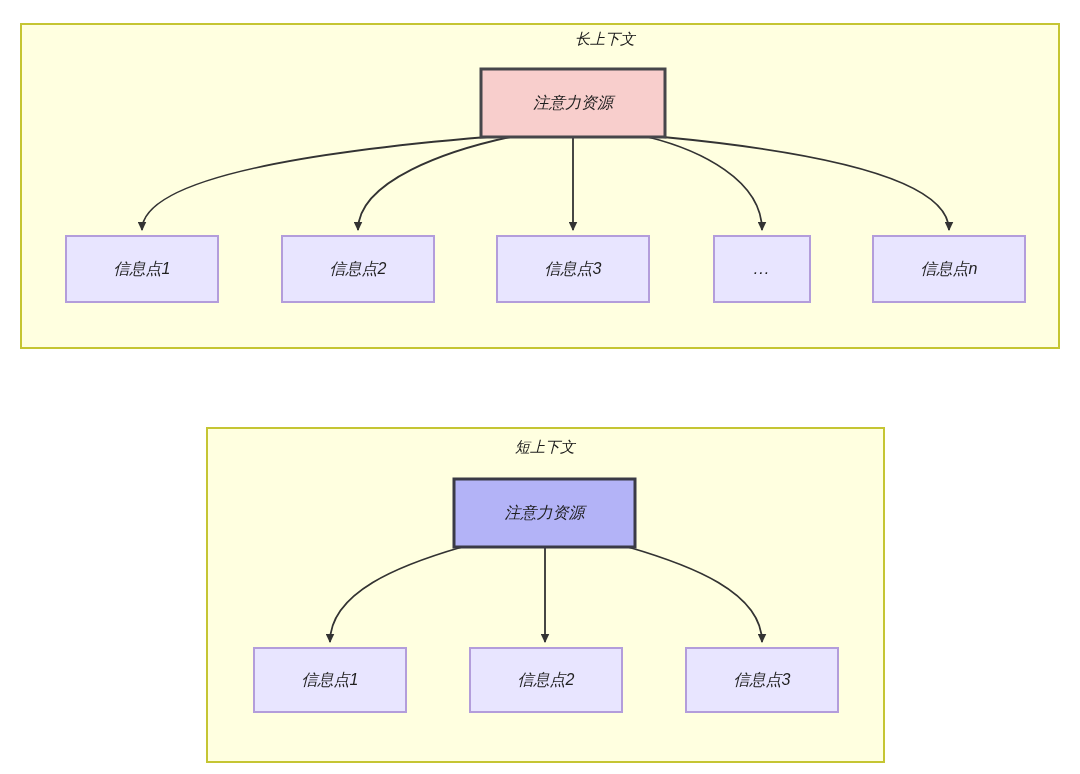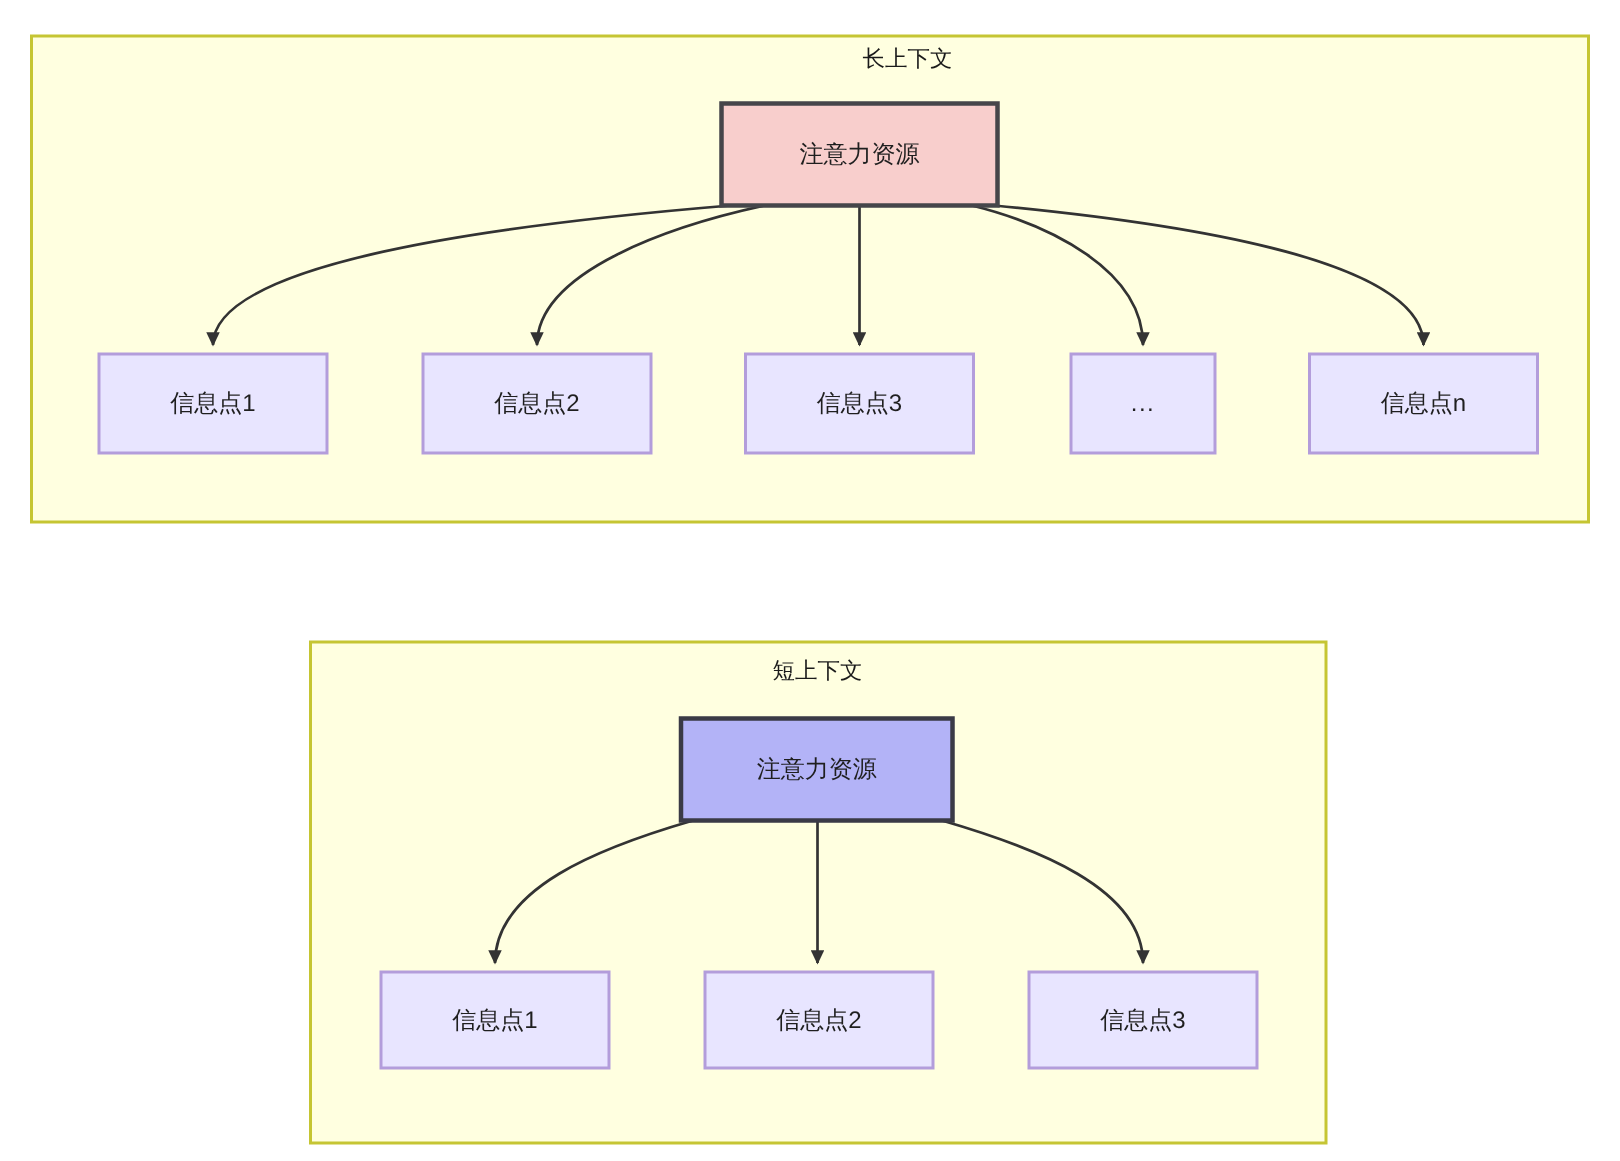--- a/index.html
+++ b/index.html
@@ -13,20 +13,21 @@
     height: 774px;
     position: relative;
     font-family: "Liberation Sans", "DejaVu Sans", sans-serif;
     overflow: hidden;
   }
   #diagram-root {
     position: absolute;
     left: 0; top: 0;
     width: 1080px;
     height: 774px;
+    font-style: italic;
   }
   svg#diagram-svg {
     position: absolute;
     left: 0; top: 0;
     width: 1080px;
     height: 774px;
     display: block;
   }
   .panel-rect {
     stroke-width: 2;

